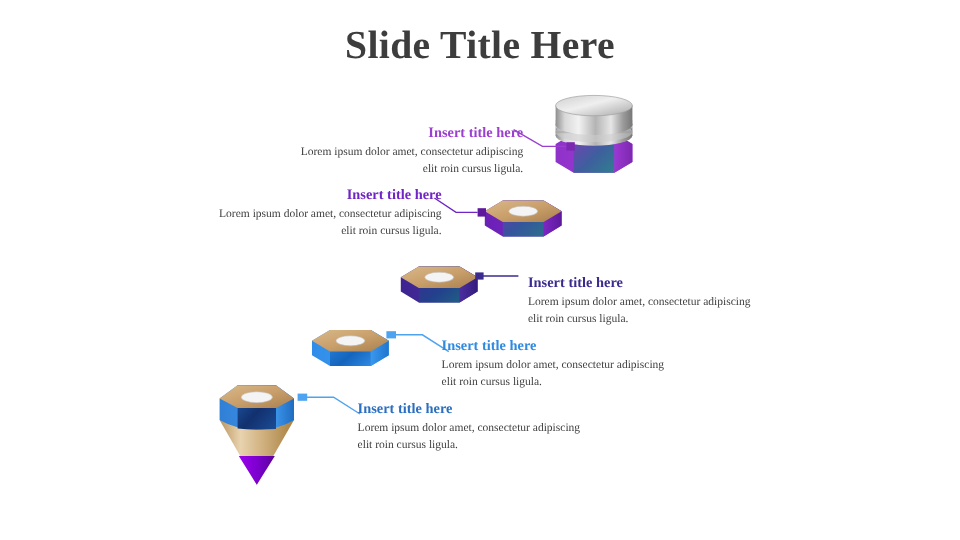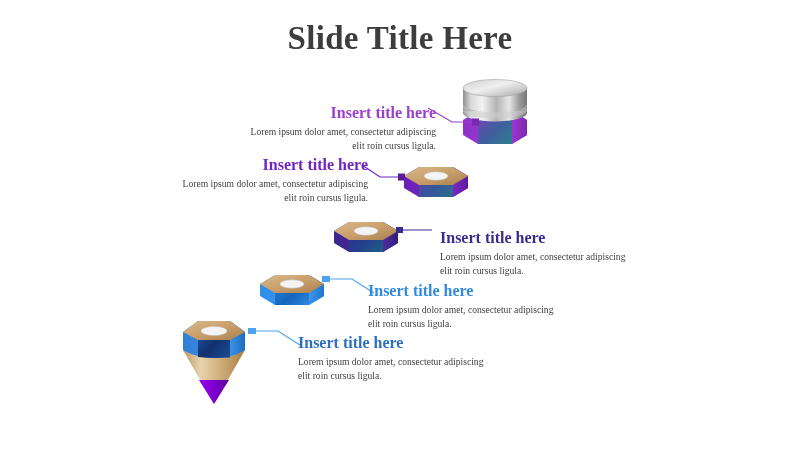--- a/index.html
+++ b/index.html
@@ -27,21 +27,21 @@
     font-weight: bold;
     color: #3d3d3d;
     letter-spacing: 0.3px;
   }
 
   
   .callout {
     position: absolute;
   }
   .callout-title {
-    font-size: 16px;
+    font-size: 12px;
     font-weight: bold;
     line-height: 1.25;
     margin-bottom: 2px;
   }
   .callout-body {
     font-size: 9.6px;
     line-height: 1.42;
     color: #3f3f3f;
   }
   .align-right { text-align: right; }

